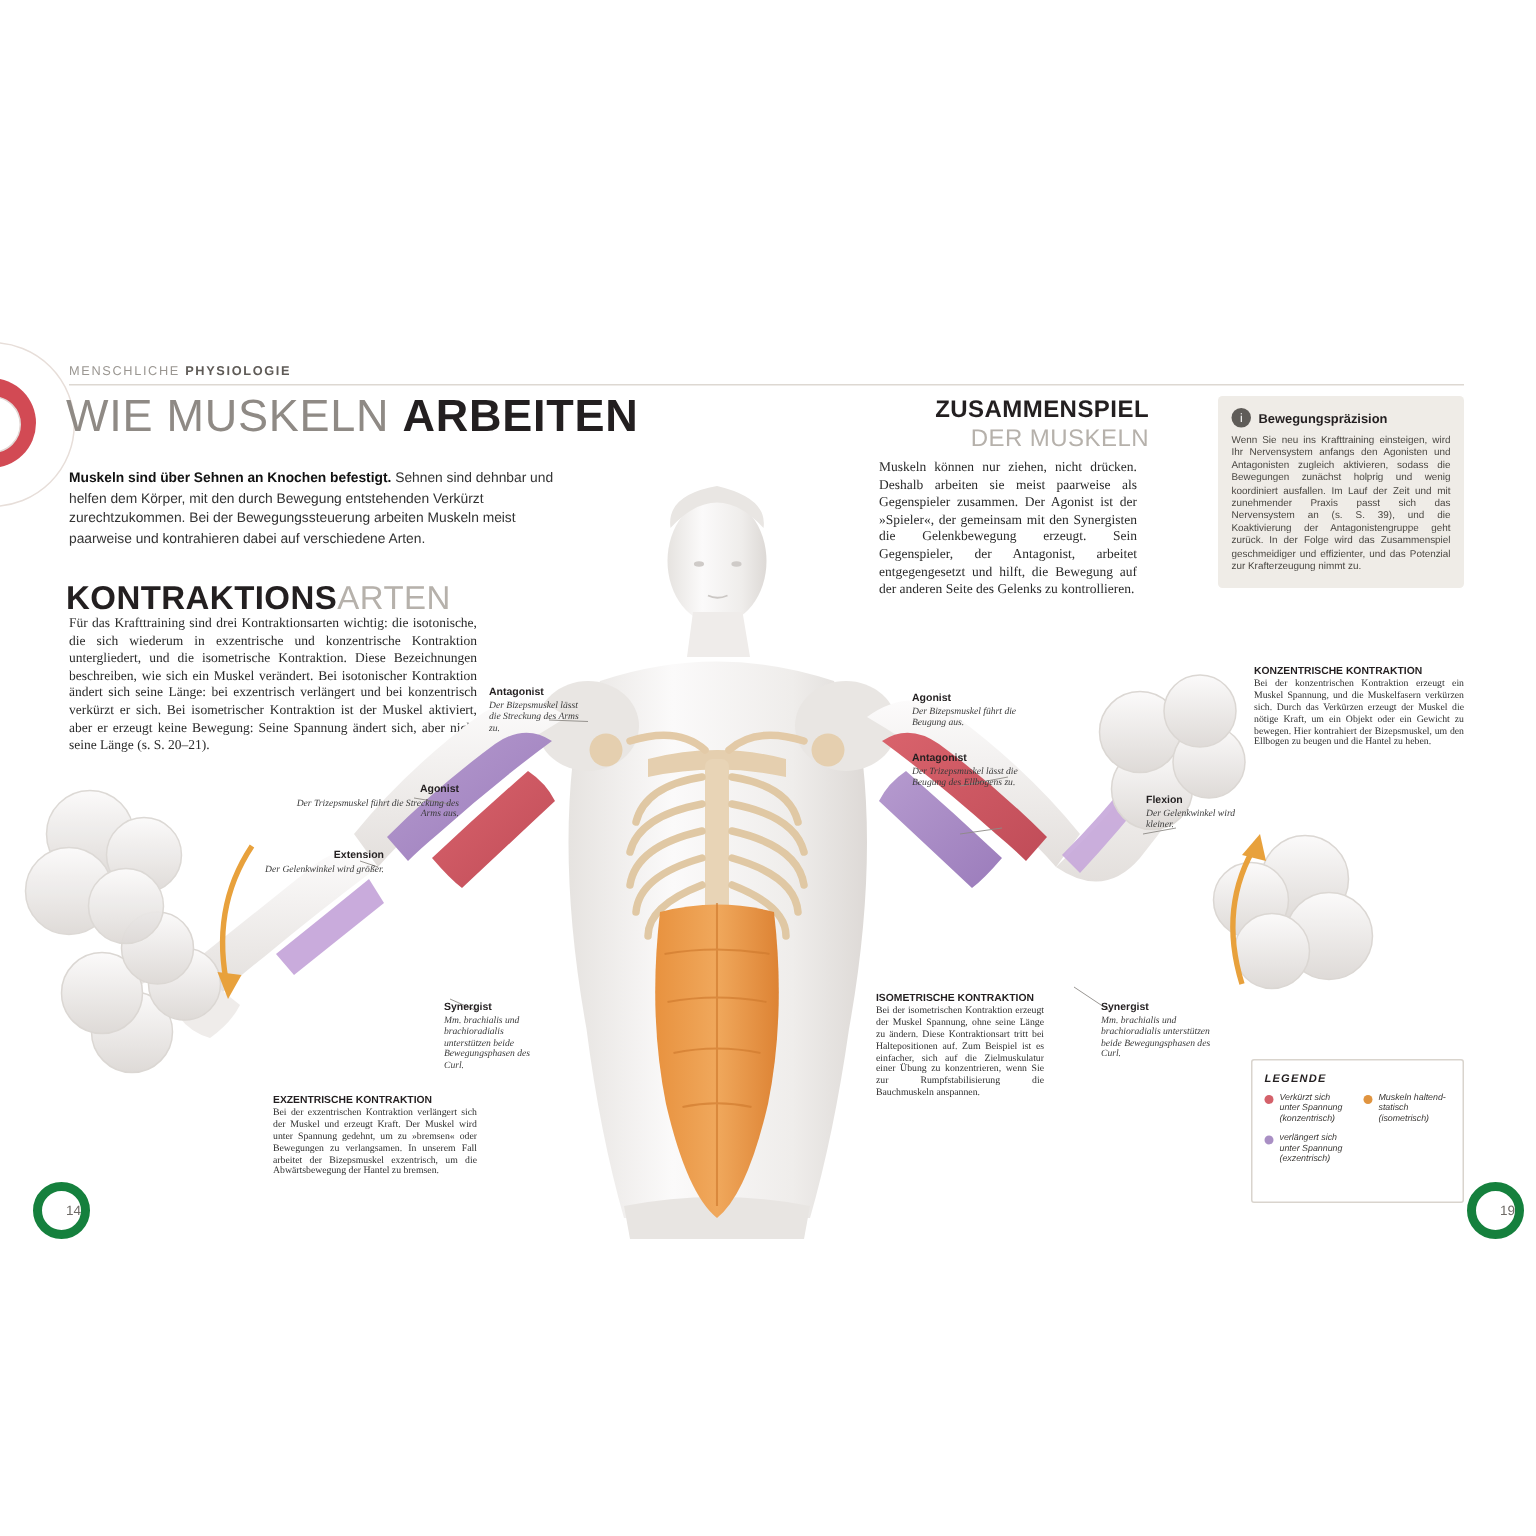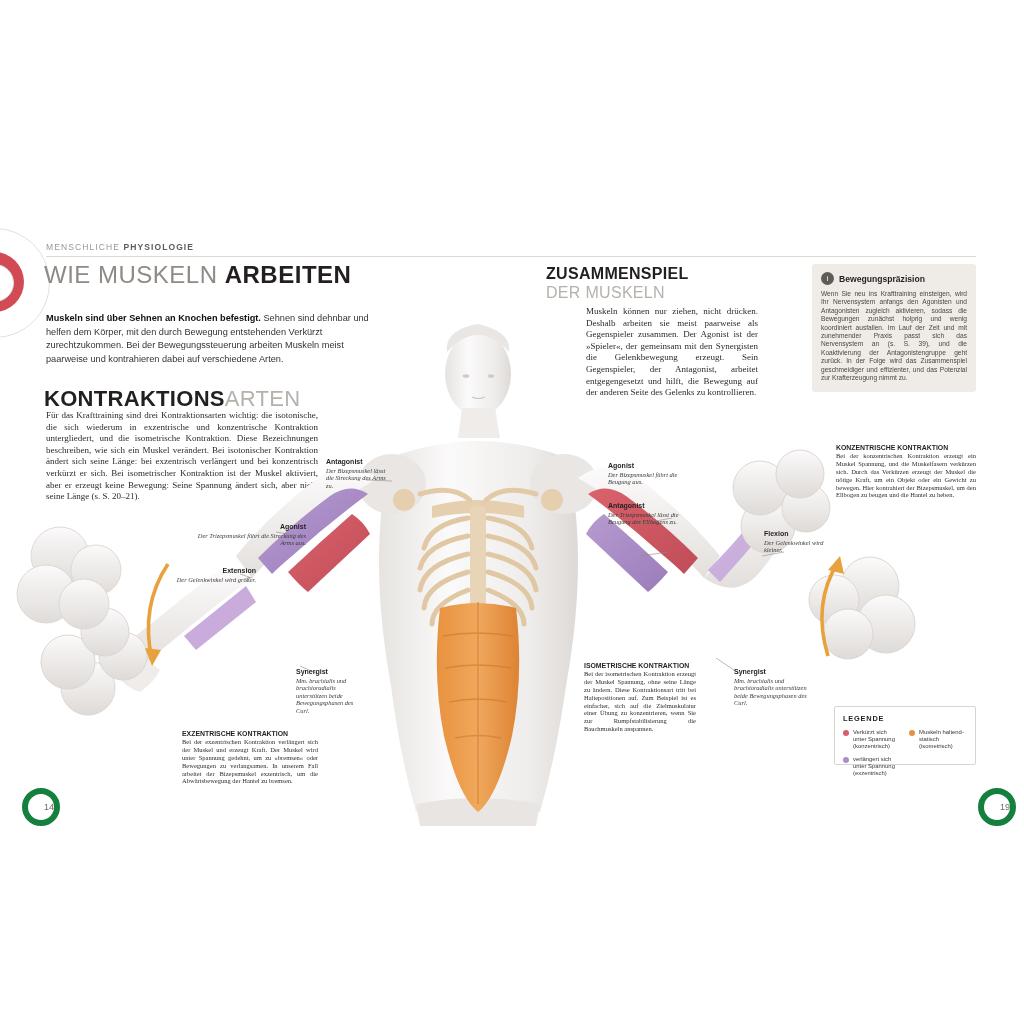--- a/index.html
+++ b/index.html
@@ -42,36 +42,37 @@
     position:absolute;left:46px;top:226px;
     font-size:8.5px;letter-spacing:1.1px;color:#9b9792;
     text-transform:uppercase;
   }
   .kicker b{color:#5f5b57;font-weight:700;}
   .rule-top{
     position:absolute;left:46px;top:240px;width:930px;height:1px;background:#ddd8d2;
   }
   h1.title{
     position:absolute;left:44px;top:245px;margin:0;
-    font-size:24px;letter-spacing:0.5px;font-weight:300;color:#b6b1ab;
+    font-size:30px;letter-spacing:0.5px;font-weight:300;color:#b6b1ab;
     white-space:nowrap;
   }
   h1.title .b{color:#231f20;font-weight:700;}
   h1.title .l{color:#8f8a85;font-weight:300;}
 
   .lead{
     position:absolute;left:46px;top:296px;width:330px;
     font-family:"Liberation Sans", sans-serif;
     font-size:9.2px;line-height:13.5px;color:#333;
   }
   .lead b{font-weight:700;color:#111;}
 
   h2.sec{
     position:absolute;margin:0;font-weight:300;color:#b6b1ab;
     letter-spacing:0.3px;
+    text-align:right;
   }
   h2.sec .b{color:#231f20;font-weight:700;}
   h2.kontraktion{left:44px;top:370px;font-size:22px;}
   h2.zusammen{left:546px;top:248px;font-size:16px;line-height:19px;width:220px;}
 
   .body-serif{
     font-family:"Liberation Serif", serif;
     font-size:9px;line-height:11.6px;color:#2b2b2b;
     text-align:justify;
   }
@@ -94,23 +95,23 @@
   .nb-icon{
     width:13px;height:13px;border-radius:50%;background:#5f5c58;
     color:#fff;font-size:8px;line-height:13px;text-align:center;
     flex:0 0 auto;
   }
   .nb-title{font-size:8.6px;font-weight:700;color:#231f20;}
   .nb-text{font-size:6.6px;line-height:8.4px;color:#4a4742;text-align:justify;}
 
   
   .legend{
-    position:absolute;left:834px;top:690px;width:142px;height:59px;
+    position:absolute;left:834px;top:690px;width:142px;height:96px;
     border:1px solid #d9d4cd;background:#fff;border-radius:2px;
-    padding:7px 8px;box-sizing:border-box;
+    padding:7px 8px;box-sizing:border-box;font-style:italic;
   }
   .legend h4{
     margin:0 0 6px 0;font-size:7.4px;letter-spacing:.8px;color:#231f20;font-weight:700;
   }
   .legend-grid{display:flex;gap:8px;}
   .legend-col{flex:1;}
   .legend-item{display:flex;gap:4px;margin-bottom:6px;}
   .dot{width:6px;height:6px;border-radius:50%;margin-top:1px;flex:0 0 auto;}
   .legend-item span{font-size:5.9px;line-height:7px;color:#3b3835;}
 

